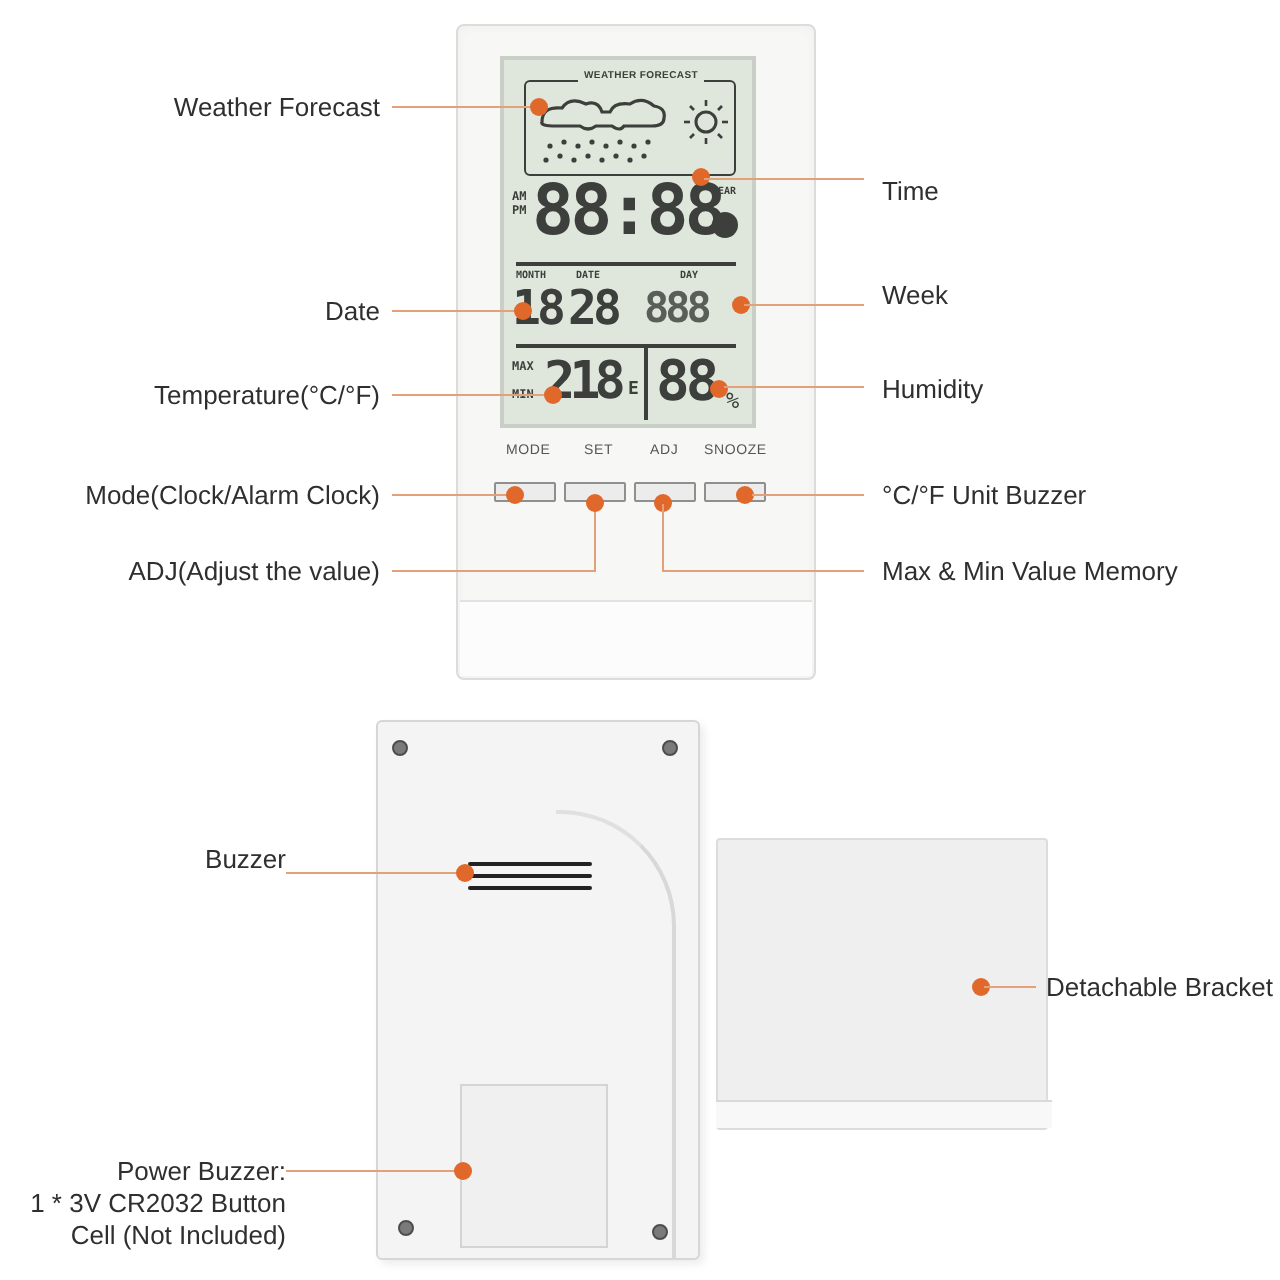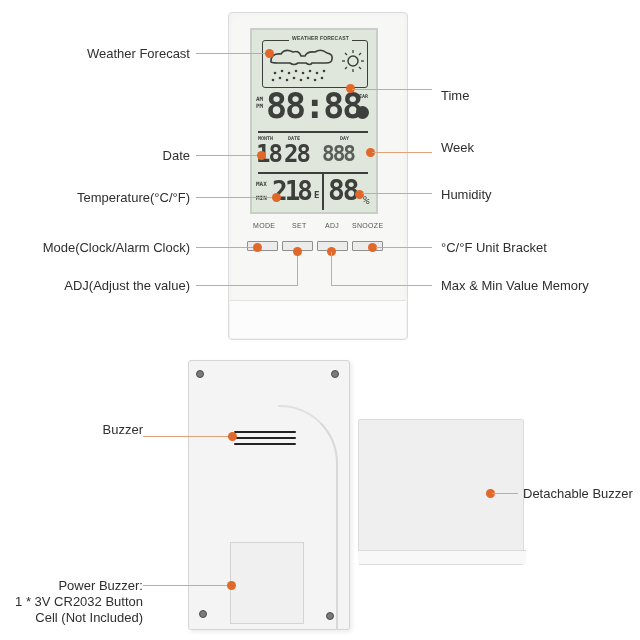--- a/index.html
+++ b/index.html
@@ -143,21 +143,21 @@
 <div class="dot" style="left:366px;top:148px"></div>
 <div class="leader" style="left:372px;top:152px;width:60px"></div>
 <span class="label" style="left:441px;top:140px">Week</span>
 
 <div class="dot" style="left:355px;top:190px"></div>
 <div class="leader" style="left:362px;top:193px;width:70px"></div>
 <span class="label" style="left:441px;top:187px">Humidity</span>
 
 <div class="dot" style="left:368px;top:243px"></div>
 <div class="leader" style="left:376px;top:247px;width:56px"></div>
-<span class="label" style="left:441px;top:240px">°C/°F Unit Bracket</span>
+<span class="label" style="left:441px;top:240px">°C/°F Unit Buzzer</span>
 
 <div class="dot" style="left:327px;top:247px"></div>
 <div class="vleader" style="left:331px;top:252px;height:34px"></div>
 <div class="leader" style="left:331px;top:285px;width:101px"></div>
 <span class="label" style="left:441px;top:278px">Max &amp; Min Value Memory</span>
 
 <div class="abs back"></div>
 <div class="arch"></div>
 <div class="screw" style="left:196px;top:370px"></div>
 <div class="screw" style="left:331px;top:370px"></div>
@@ -175,13 +175,13 @@
 <span class="label r" style="right:497px;top:578px">Power Buzzer:</span>
 <span class="label r" style="right:497px;top:594px">1 * 3V CR2032 Button</span>
 <span class="label r" style="right:497px;top:610px">Cell (Not Included)</span>
 <div class="leader" style="left:143px;top:585px;width:88px"></div>
 <div class="dot" style="left:227px;top:581px"></div>
 
 <div class="abs bracket"></div>
 <div class="abs bracket-foot"></div>
 <div class="dot" style="left:486px;top:489px"></div>
 <div class="leader" style="left:492px;top:493px;width:26px"></div>
-<span class="label" style="left:523px;top:486px">Detachable Buzzer</span>
+<span class="label" style="left:523px;top:486px">Detachable Bracket</span>
 
 </body></html>

